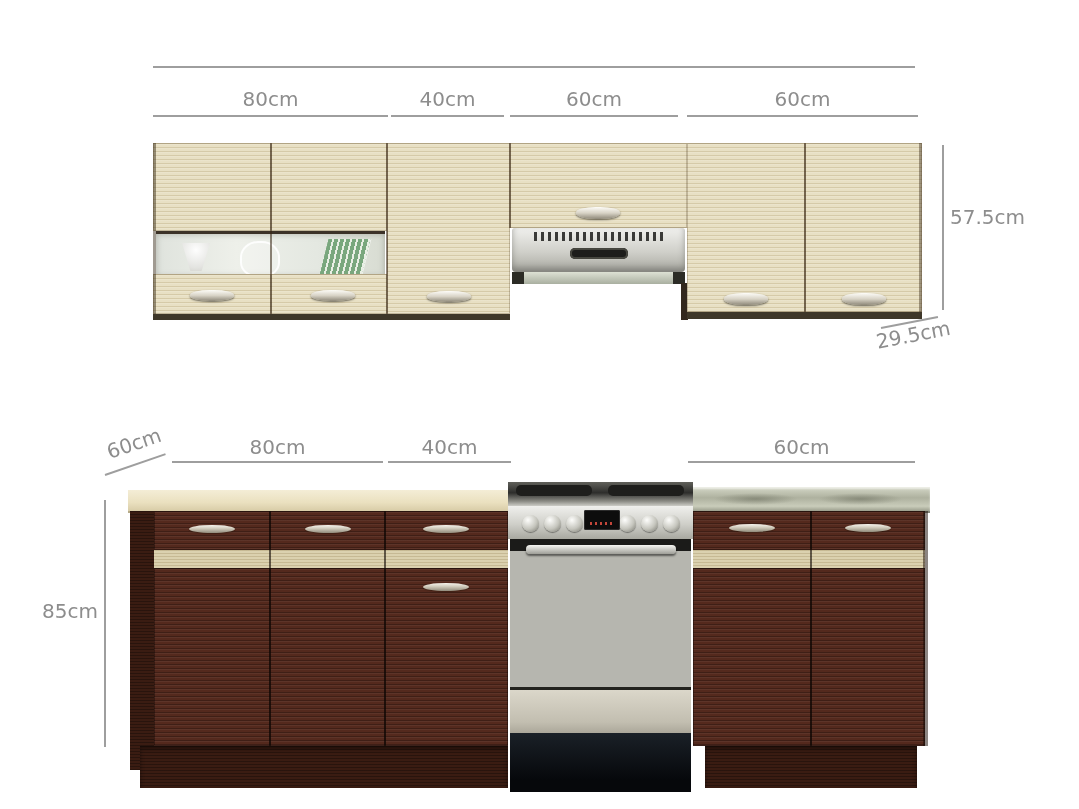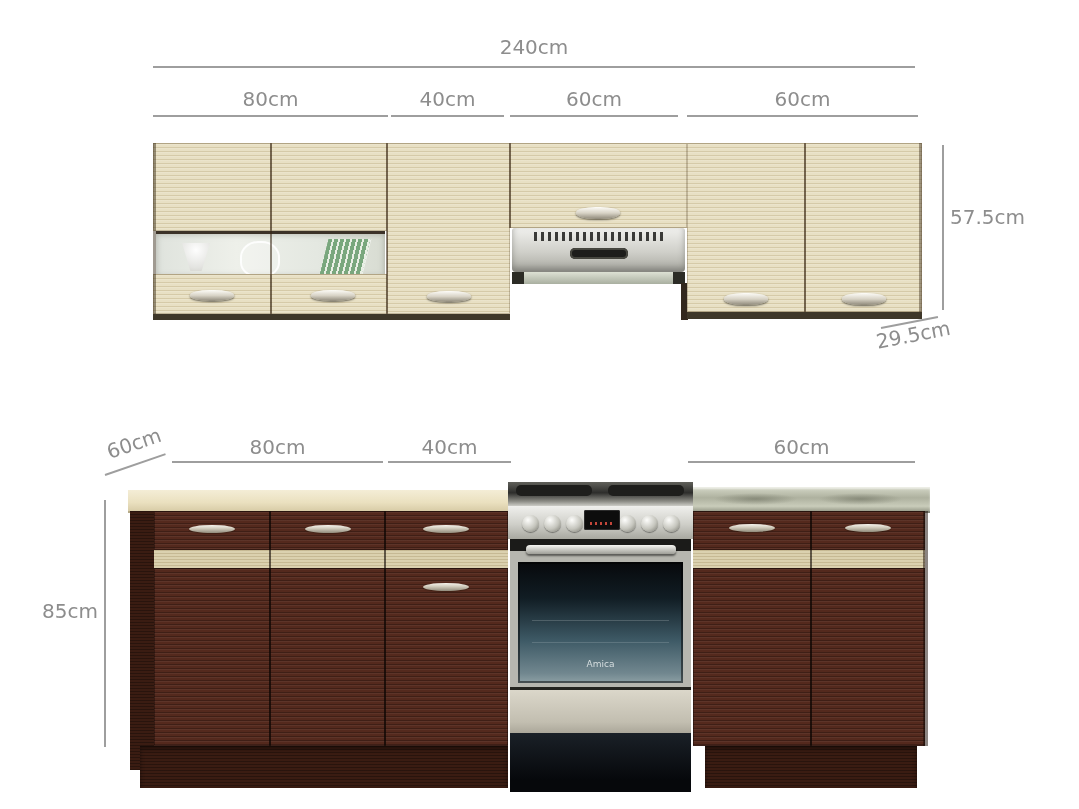--- a/index.html
+++ b/index.html
@@ -27,21 +27,20 @@
   .steel{background:linear-gradient(180deg,#f0f0ed 0%,#cfcfc9 55%,#a8a8a0 100%);}
   .knob{position:absolute;width:17px;height:17px;border-radius:50%;
         background:radial-gradient(circle at 35% 30%,#fdfdfb,#c5c5bd 55%,#75756c 100%);box-shadow:0 1px 1px rgba(0,0,0,.4);}
   .glass-item{position:absolute;}
 </style>
 </head>
 <body>
 
 <div class="canvas">
 
-  <div class="dim-label" style="left:153px;top:36px;width:762px;">240cm</div>
   <div class="dim-line" style="left:153px;top:66px;width:762px;"></div>
 
   <div class="dim-label" style="left:153px;top:88px;width:235px;">80cm</div>
   <div class="dim-line" style="left:153px;top:115px;width:235px;"></div>
   <div class="dim-label" style="left:391px;top:88px;width:113px;">40cm</div>
   <div class="dim-line" style="left:391px;top:115px;width:113px;"></div>
   <div class="dim-label" style="left:510px;top:88px;width:168px;">60cm</div>
   <div class="dim-line" style="left:510px;top:115px;width:168px;"></div>
   <div class="dim-label" style="left:687px;top:88px;width:231px;">60cm</div>
   <div class="dim-line" style="left:687px;top:115px;width:231px;"></div>
@@ -160,25 +159,20 @@
         <div class="knob" style="left:111px;top:9px;"></div>
         <div class="knob" style="left:133px;top:9px;"></div>
         <div class="knob" style="left:155px;top:9px;"></div>
         <div class="abs" style="left:76px;top:4px;width:36px;height:20px;background:#0d0d0d;border-radius:2px;box-shadow:inset 0 0 0 1px #2c2c2c;">
           <div class="abs" style="left:6px;top:12px;width:24px;height:3px;background:repeating-linear-gradient(90deg,#c4463a 0 2px,transparent 2px 5px);"></div>
         </div>
       </div>
       <div class="abs" style="left:2px;top:57px;width:181px;height:148px;background:#b6b6af;">
         <div class="abs" style="left:0;top:0;width:181px;height:12px;background:#1b1b19;"></div>
         <div class="abs" style="left:16px;top:6px;width:150px;height:9px;border-radius:4px;background:linear-gradient(180deg,#f6f6f3,#9e9e97);box-shadow:0 2px 2px rgba(0,0,0,.5);"></div>
-        <div class="abs" style="left:8px;top:23px;width:165px;height:121px;background:linear-gradient(180deg,#07090c 0%,#111d24 30%,#3e5a66 65%,#71878f 92%,#8da0a5 100%);box-shadow:inset 0 0 0 2px rgba(0,0,0,.5);">
-          <div class="abs" style="left:14px;top:58px;width:137px;height:1px;background:rgba(255,255,255,.18);"></div>
-          <div class="abs" style="left:14px;top:80px;width:137px;height:1px;background:rgba(255,255,255,.15);"></div>
-          <div class="abs" style="left:0;top:96px;width:165px;height:12px;color:#d6dedf;font-size:9px;line-height:12px;text-align:center;">Amica</div>
-        </div>
       </div>
       <div class="abs" style="left:2px;top:205px;width:181px;height:46px;background:linear-gradient(180deg,#dbd7ca 0%,#c2beb0 70%,#a5a194 100%);border-top:3px solid #23231f;"></div>
       <div class="abs" style="left:2px;top:251px;width:181px;height:59px;background:linear-gradient(180deg,#1a2027,#06080b 80%);"></div>
     </div>
 
     <div class="wood-dark door-dk" style="position:absolute;left:565px;top:29px;width:118px;height:39px;">
       <div class="handle" style="left:36px;top:13px;width:46px;height:8px;"></div>
     </div>
     <div class="wood-dark door-dk" style="position:absolute;left:683px;top:29px;width:114px;height:39px;">
       <div class="handle" style="left:34px;top:13px;width:46px;height:8px;"></div>

